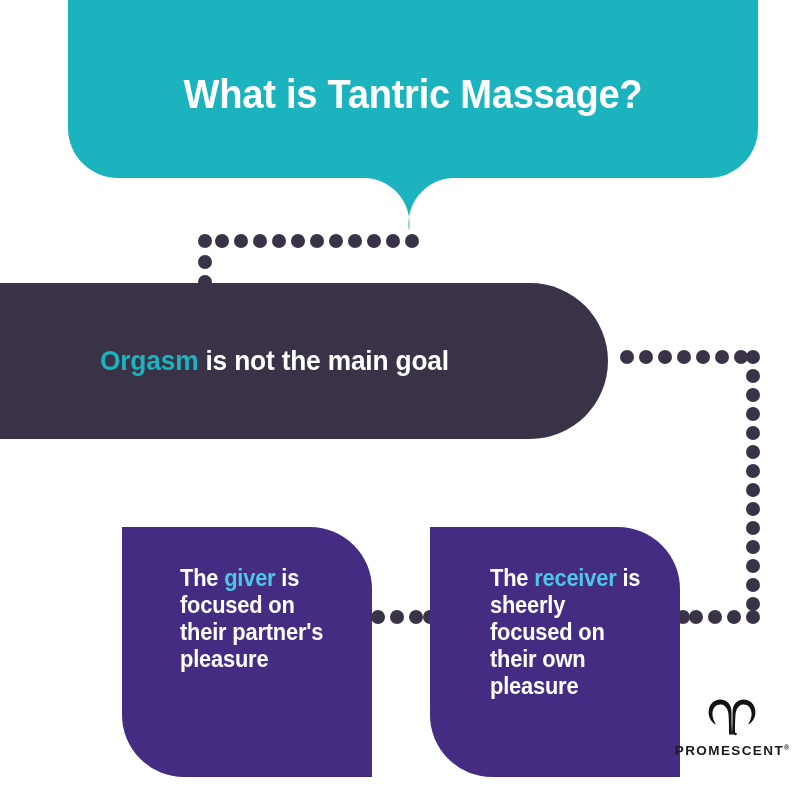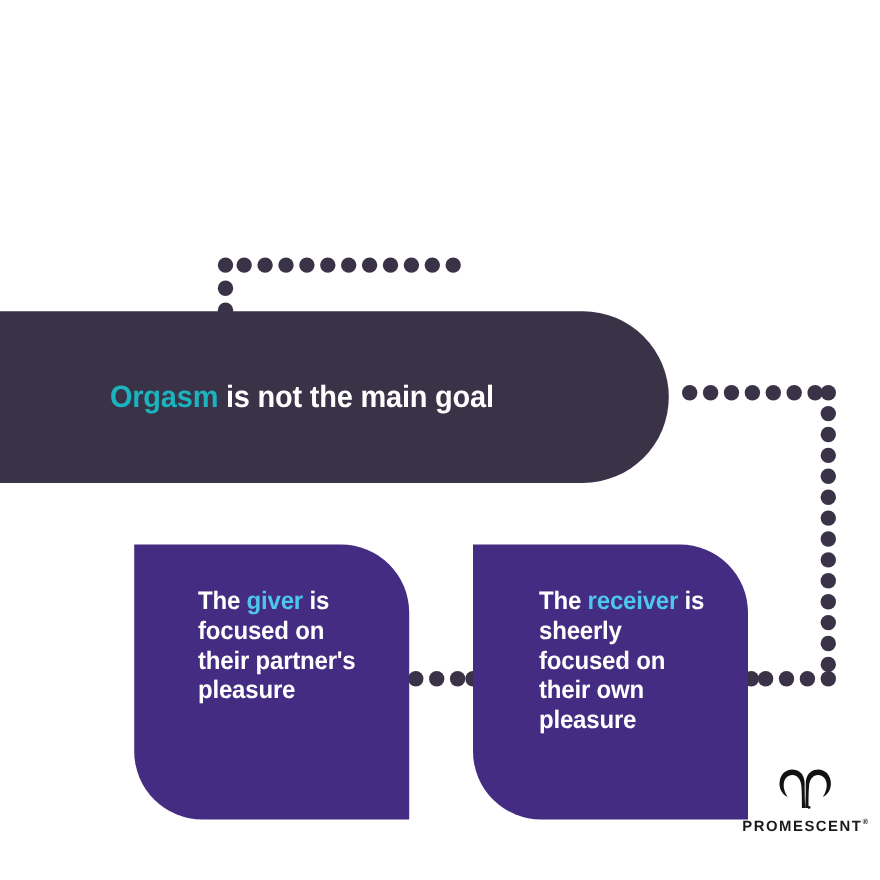--- a/index.html
+++ b/index.html
@@ -74,20 +74,21 @@
   }
   .accent-teal { color: #1ab3be; }
   .accent-blue { color: #4cc6ea; }
 
   
   .card {
     position: absolute;
     background: #442c82;
     box-sizing: border-box;
     padding: 38px 22px 0 58px;
+    margin-top: 32px;
   }
   .card-left {
     left: 122px;
     top: 495px;
     width: 250px;
     height: 250px;
     border-radius: 0 62px 0 62px;
   }
   .card-right {
     left: 430px;
@@ -200,20 +201,35 @@
       <circle cx="696" cy="617" r="7"></circle>
       <circle cx="683" cy="617" r="7"></circle>
 
       <circle cx="378" cy="617" r="7"></circle>
       <circle cx="397" cy="617" r="7"></circle>
       <circle cx="416" cy="617" r="7"></circle>
       <circle cx="430" cy="617" r="7"></circle>
     </g>
   </svg>
 
+  <div class="bubble-wrap">
+    <svg class="bubble-svg" viewBox="0 0 800 245">
+      <path d="M 68,0
+               L 758,0
+               L 758,128
+               A 50,50 0 0 1 708,178
+               L 452,178
+               A 46,46 0 0 0 409,231
+               A 46,46 0 0 0 366,178
+               L 118,178
+               A 50,50 0 0 1 68,128
+               Z" fill="#1ab3be"></path>
+    </svg>
+    <div class="bubble-title">What is Tantric Massage?</div>
+  </div>
 
   <div class="dark-bar">
     <div class="dark-bar-text">
       <span class="accent-teal">Orgasm</span><span> is not the main goal</span>
     </div>
   </div>
 
   <div class="card card-left">
     <div class="card-text">
       <span>The </span><span class="accent-blue">giver</span>

